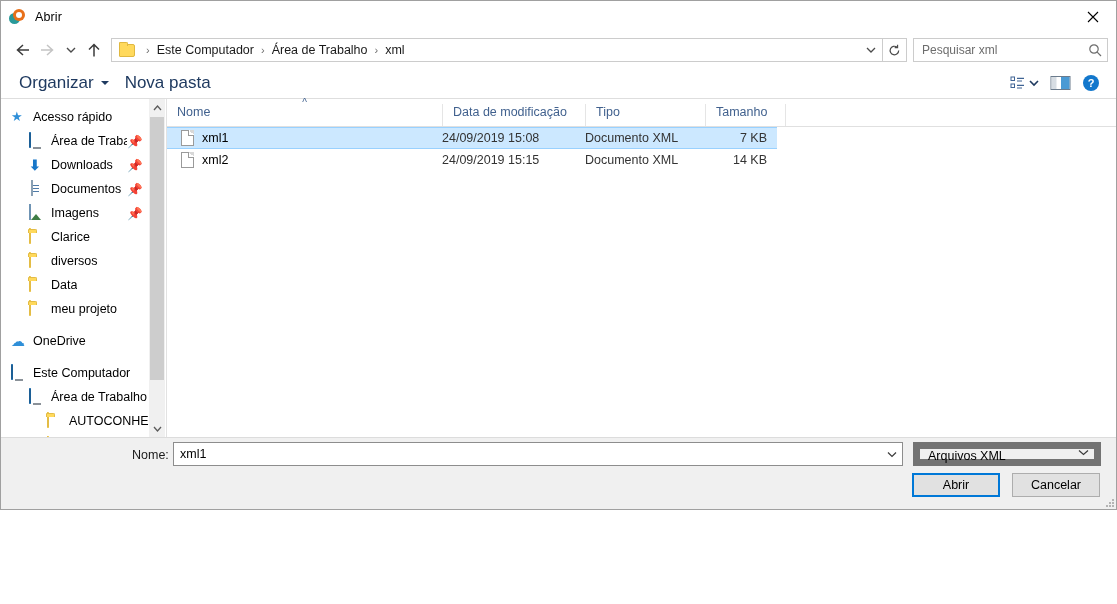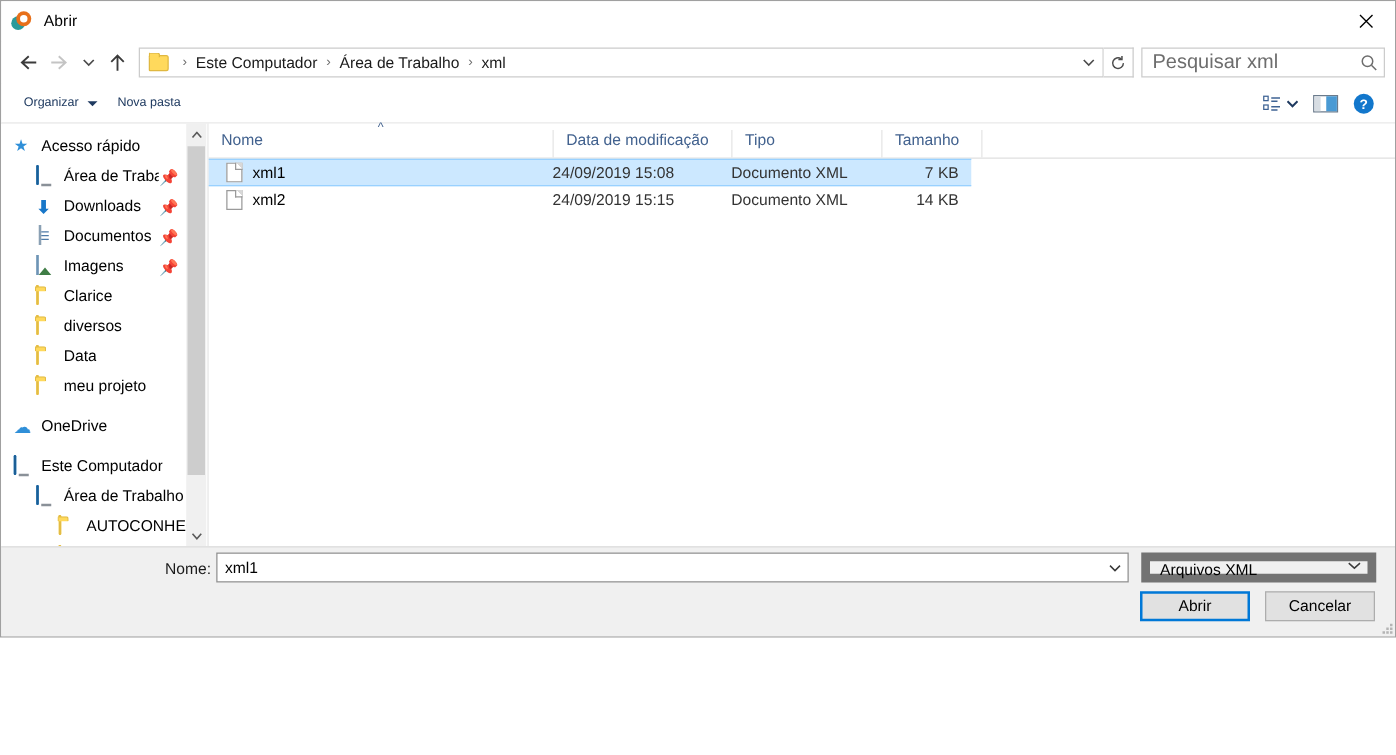--- a/index.html
+++ b/index.html
@@ -113,38 +113,38 @@
     flex: 0 0 24px;
   }
   .searchbox {
     width: 195px; height: 24px; flex: 0 0 195px;
     border: 1px solid #cccccc; background: #ffffff;
     display: flex; align-items: center;
     margin-left: 6px;
   }
   .search-text {
     flex: 1 1 auto; padding-left: 8px;
-    font-size: 16px; color: #6d6d6d; white-space: nowrap;
+    font-size: 12px; color: #6d6d6d; white-space: nowrap;
   }
   .search-icon-wrap {
     width: 24px; display: flex; align-items: center; justify-content: center;
     flex: 0 0 24px;
   }
 
   
   .toolbar {
     height: 32px; flex: 0 0 32px;
     background: #ffffff;
     display: flex; align-items: center;
     padding: 0 10px;
     border-bottom: 1px solid #dedede;
   }
   .tb-item {
     display: flex; align-items: center;
-    font-size: 10px; color: #1f3a60;
+    font-size: 17px; color: #1f3a60;
     padding: 0 8px; height: 24px;
     white-space: nowrap;
   }
   .tb-caret {
     margin-left: 7px; width: 0; height: 0;
     border-left: 4px solid transparent;
     border-right: 4px solid transparent;
     border-top: 4px solid #1f3a60;
   }
   .tb-spacer { flex: 1 1 auto; }

